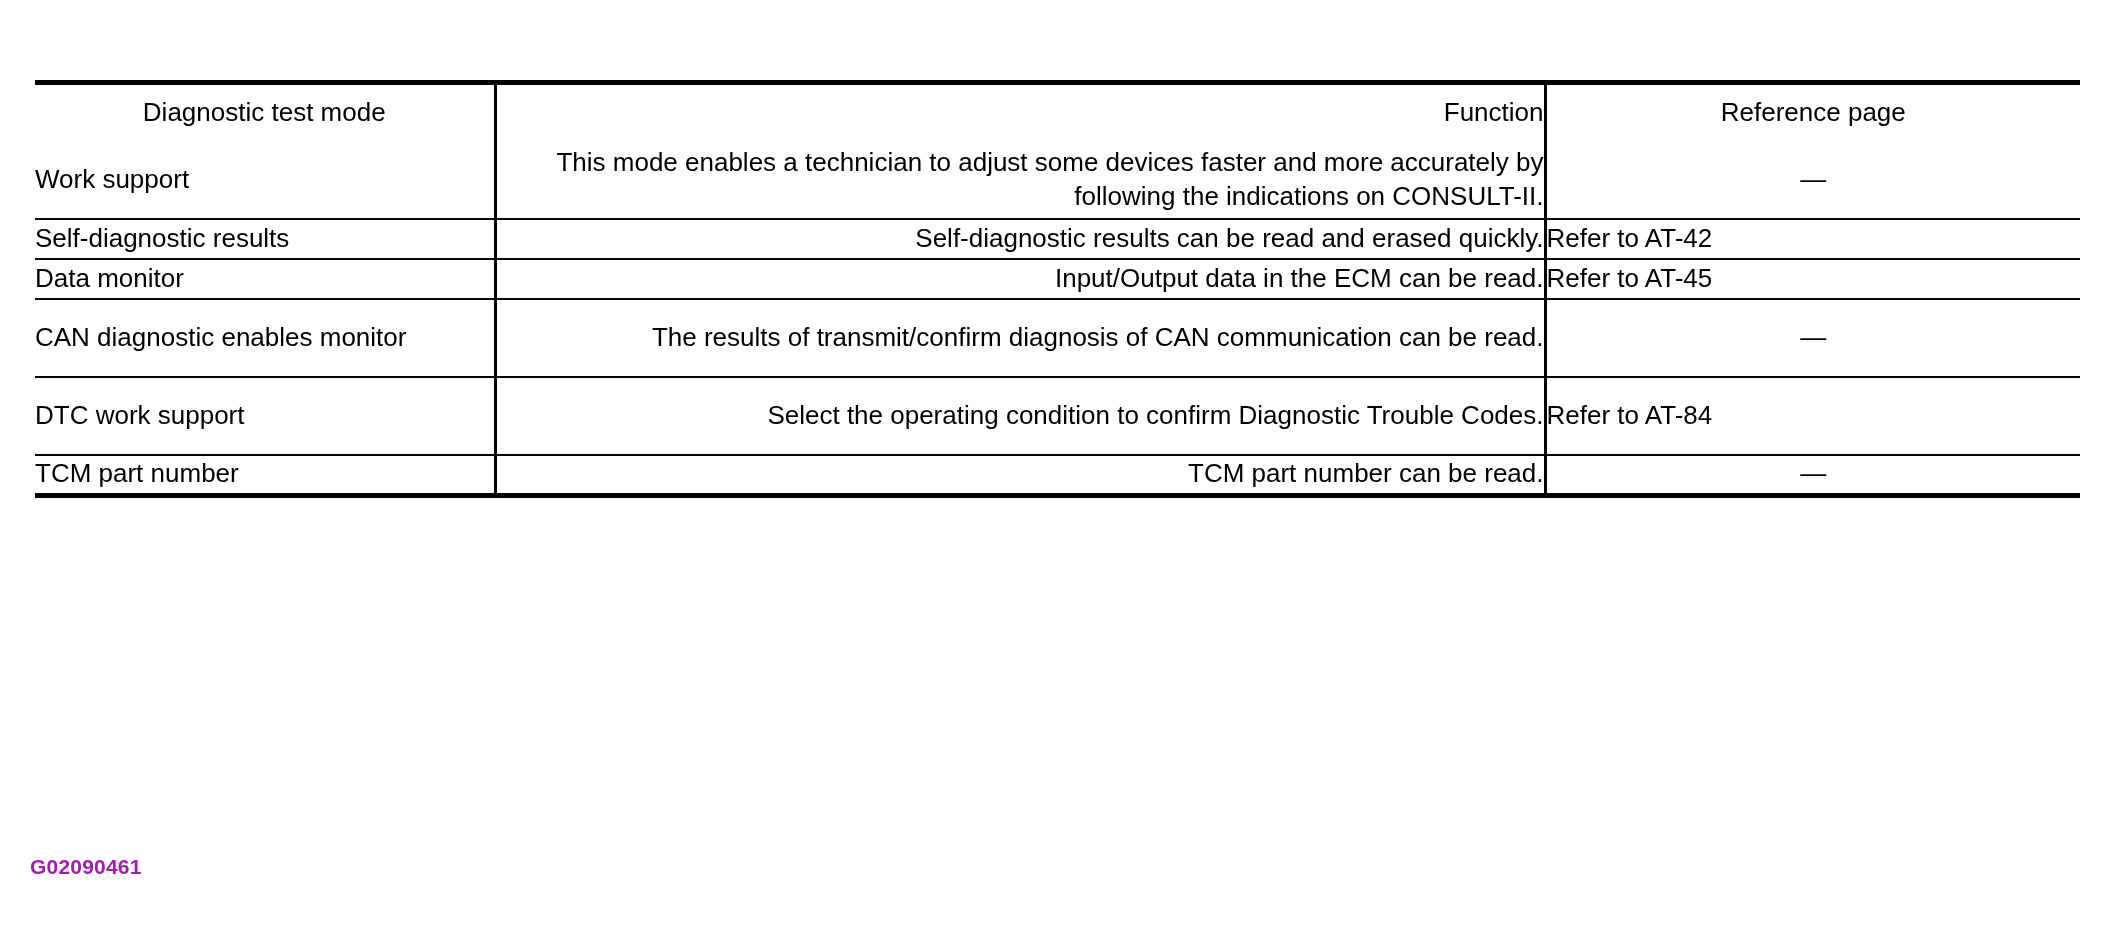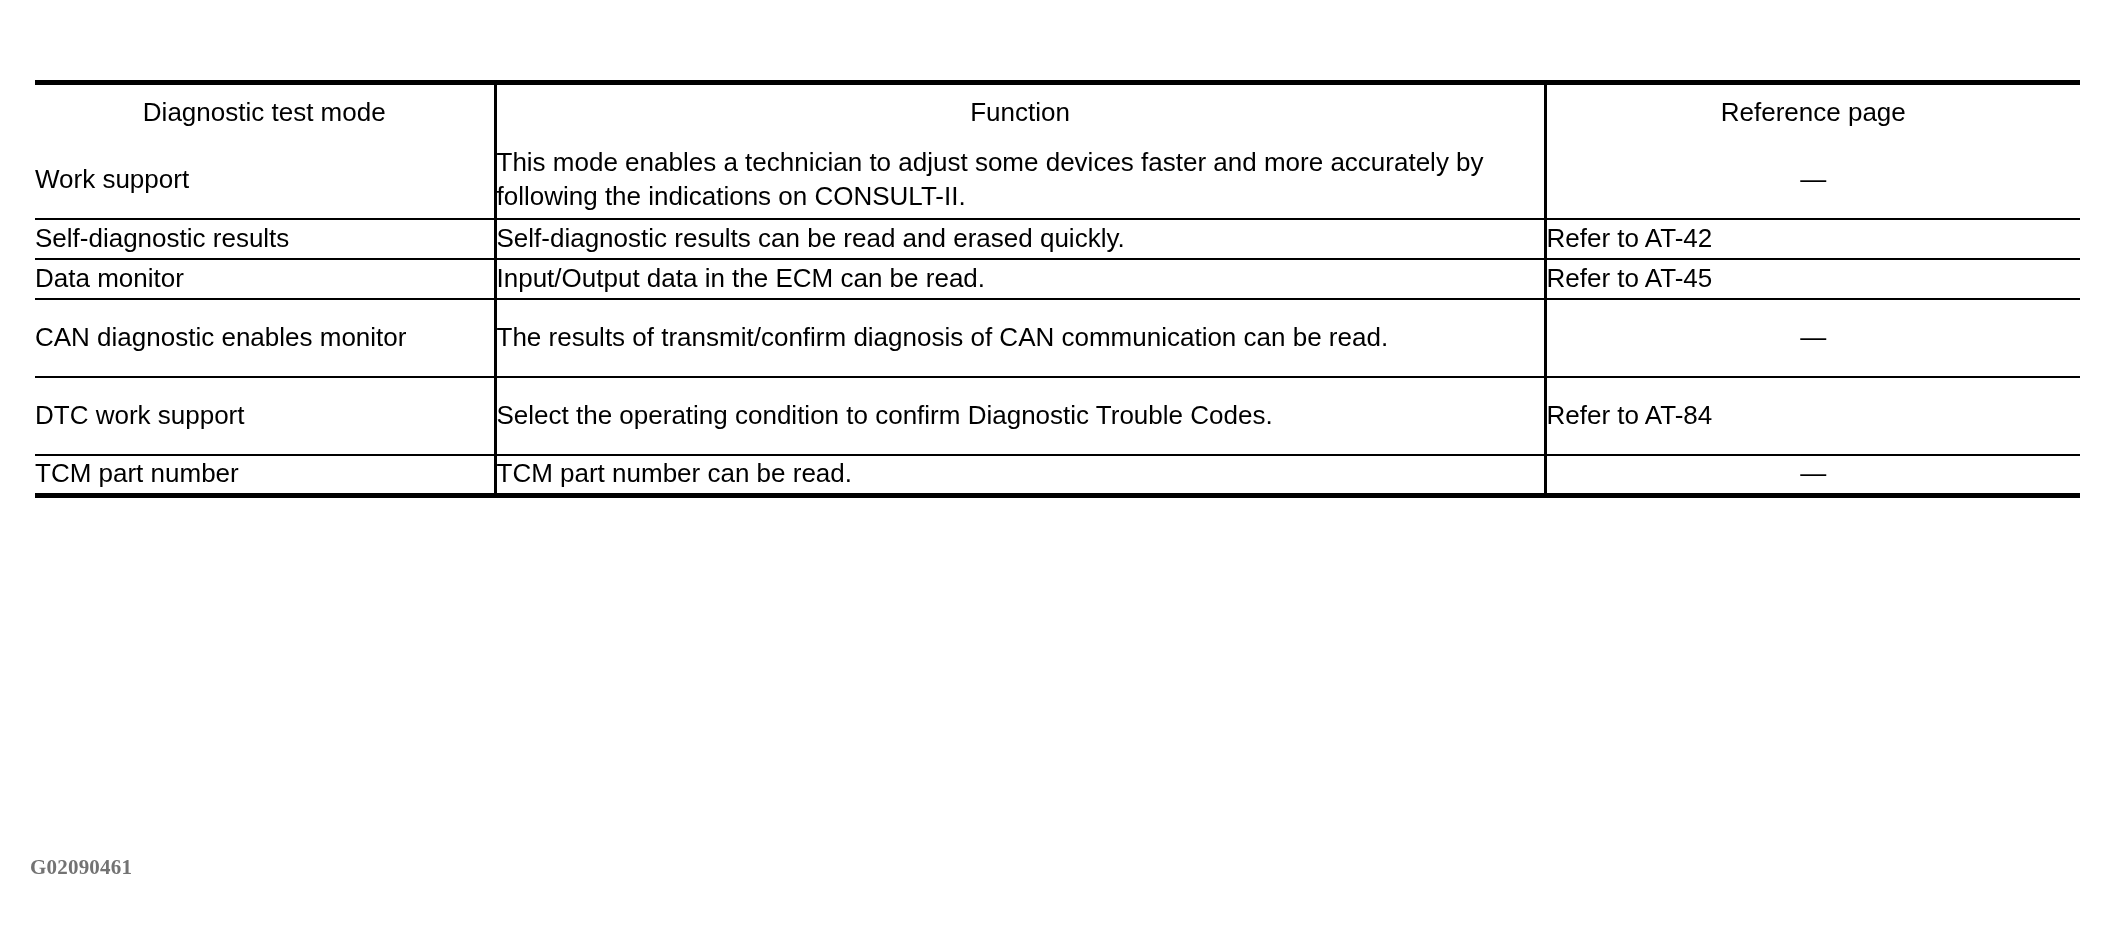--- a/index.html
+++ b/index.html
@@ -61,20 +61,21 @@
   table.diag-table tr:last-child td {
     border-bottom: none;
   }
 
   
   table.diag-table .col-mode {
     border-right: 3px solid #000;
   }
   table.diag-table .col-func {
     border-right: 3px solid #000;
+    text-align: right;
   }
 
   .cell-pad-left {
     padding: 12px 16px 12px 18px;
     text-align: left;
   }
   .cell-pad-center {
     padding: 12px 16px 12px 16px;
     text-align: center;
   }
@@ -87,24 +88,24 @@
   .h-row th { height: 56px; }
 
   .r-tall  { height: 78px; }
   .r-short { height: 40px; }
 
   .figure-id {
     position: absolute;
     left: 30px;
     top: 855px;
     font-size: 21px;
-    font-family: Liberation Serif, serif;
+    font-family: Liberation Sans, sans-serif;
     font-weight: bold;
     letter-spacing: 0.2px;
-    color: #737373;
+    color: #a21caf;
   }
 </style>
 </head>
 <body>
 
 <div class="page">
 
   <div class="table-wrap">
     <table class="diag-table">
       <colgroup>

